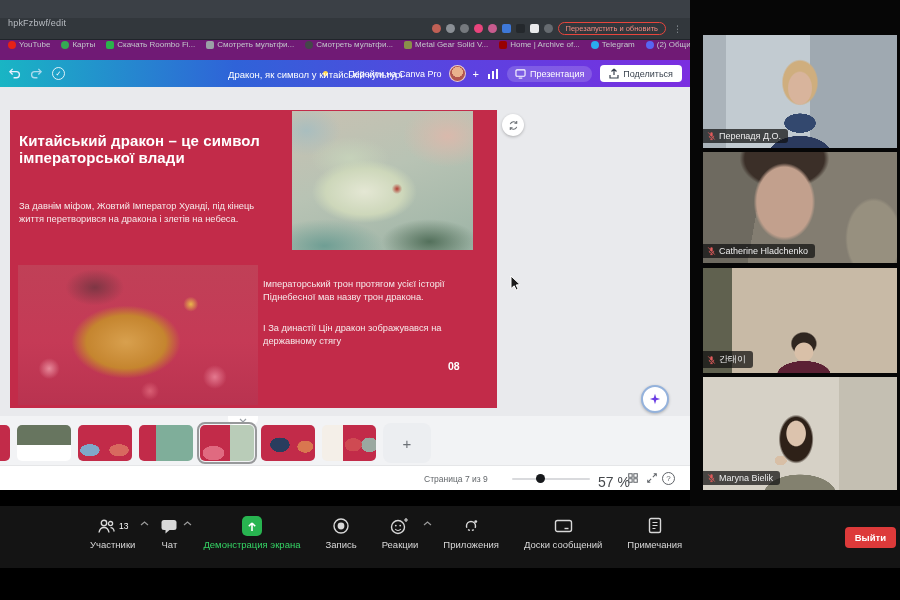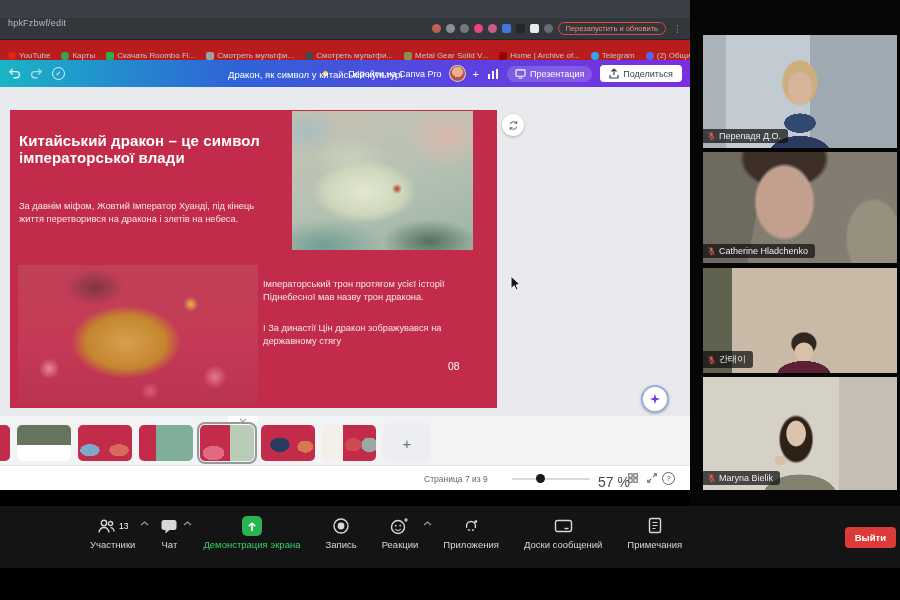--- a/index.html
+++ b/index.html
@@ -9,21 +9,21 @@
   #share{position:absolute;left:0;top:16;width:690px;height:490px;background:#fff;overflow:hidden}
   #titlebar{position:absolute;left:0;top:0;width:690px;height:18px;background:#3b4046}
   #addressbar{position:absolute;left:0;top:18px;width:690px;height:22px;background:#32373c;display:flex;padding:0 8px;box-sizing:border-box;border-bottom:1px solid #20252a}
   .url{color:#b9bdc3;font-size:9px;letter-spacing:.2px}
   .addr-right{margin-left:auto;display:flex;align-items:center;gap:5px}
   .ext-dot{width:9px;height:9px;border-radius:50%}
   .ext-sq{width:9px;height:9px;border-radius:2px}
   .restart-pill{border:1px solid #e8453c;color:#f28b82;font-size:7.5px;border-radius:9px;padding:1px 7px;white-space:nowrap}
   .kebab{color:#9aa0a6;font-size:9px;margin-left:2px}
 
-  #bookmarksbar{position:absolute;left:0;top:40px;width:690px;height:20px;background:#b91c1c;display:flex;align-items:flex-end;gap:11px;padding:0 8px;box-sizing:border-box;font-size:8px;color:#c3c7cb;white-space:nowrap;overflow:hidden}
+  #bookmarksbar{position:absolute;left:0;top:40px;width:690px;height:20px;background:#701a75;display:flex;align-items:flex-start;gap:11px;padding:0 8px;box-sizing:border-box;font-size:8px;color:#c3c7cb;white-space:nowrap;overflow:hidden}
   .bm{display:flex;align-items:center;gap:3px;flex:0 0 auto}
   .bm-ico{width:8px;height:8px;border-radius:2px;flex:0 0 auto}
   .bm-ico.round{border-radius:50%}
 
   
   #canvabar{position:absolute;left:0;top:60px;width:690px;height:27px;background:linear-gradient(90deg,#19b5c4 0%,#2f63d8 34%,#5a43e0 66%,#7b2ee0 100%);display:flex;align-items:center;padding:0 8px;box-sizing:border-box;color:#fff}
   .cb-left{display:flex;align-items:center;gap:9px}
   .cb-title{position:absolute;left:228px;top:50%;transform:translateY(-50%);font-size:9.5px;color:#fff;white-space:nowrap}
   .cb-right{margin-left:auto;display:flex;align-items:center;gap:8px}
   .pro{display:flex;align-items:center;gap:20px;font-size:9px;white-space:nowrap}
@@ -35,21 +35,21 @@
   .check-circ{width:13px;height:13px;border:1px solid rgba(255,255,255,.85);border-radius:50%;display:flex;align-items:center;justify-content:center;font-size:7px;color:#fff;box-sizing:border-box}
 
   
   #canvas{position:absolute;left:0;top:87px;width:690px;height:329px;background:#e9eaed}
   #slide{position:absolute;left:10px;top:23px;width:487px;height:298px;background:#c22b49;overflow:hidden}
   .sl-head{position:absolute;left:9px;top:23px;width:254px;color:#fff;font-weight:bold;font-size:15px;line-height:1.13;letter-spacing:.1px}
   .sl-p{color:#f6e9ea;font-size:9.3px;line-height:1.38}
   .sl-p1{position:absolute;left:9px;top:90px;width:252px}
   .sl-p2{position:absolute;left:253px;top:168px;width:214px}
   .sl-p3{position:absolute;left:253px;top:212px;width:214px}
-  .sl-num{position:absolute;left:438px;top:250px;color:#fff;font-weight:normal;font-size:10.5px}
+  .sl-num{position:absolute;left:438px;top:250px;color:#fff;font-weight:bold;font-size:10.5px}
   .art-tr{position:absolute;left:282px;top:1px;width:181px;height:139px;background:
     radial-gradient(circle 7px at 58% 56%,#b23a30 0%,rgba(178,58,48,0) 75%),
     radial-gradient(ellipse 70px 42px at 40% 58%,#e4e7d4 0%,#cdd7ba 55%,rgba(205,215,186,0) 75%),
     radial-gradient(ellipse 55px 30px at 32% 34%,#c6d2ba 0%,rgba(198,210,186,0) 72%),
     radial-gradient(ellipse 60px 42px at 86% 18%,#d9b9ac 0%,rgba(217,185,172,0) 75%),
     radial-gradient(ellipse 46px 34px at 8% 14%,#a9bebf 0%,rgba(169,190,191,0) 75%),
     radial-gradient(ellipse 85px 38px at 18% 97%,#6f9e94 0%,rgba(111,158,148,0) 70%),
     radial-gradient(ellipse 64px 30px at 76% 94%,#53705b 0%,rgba(83,112,91,0) 75%),
     linear-gradient(160deg,#c8c1b2 0%,#b8c3b4 45%,#9db4a6 100%)}
   .art-bl{position:absolute;left:8px;top:155px;width:240px;height:140px;background:

